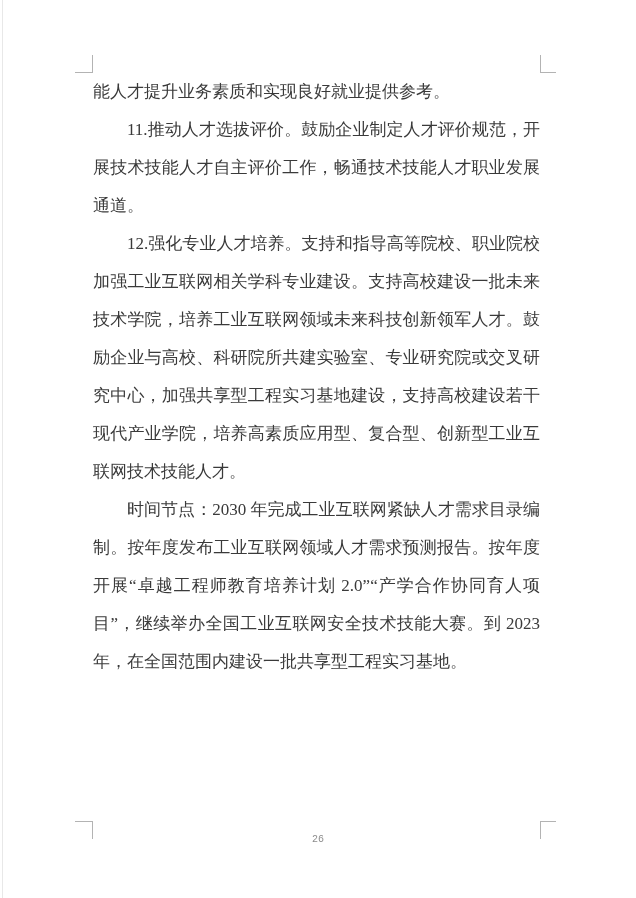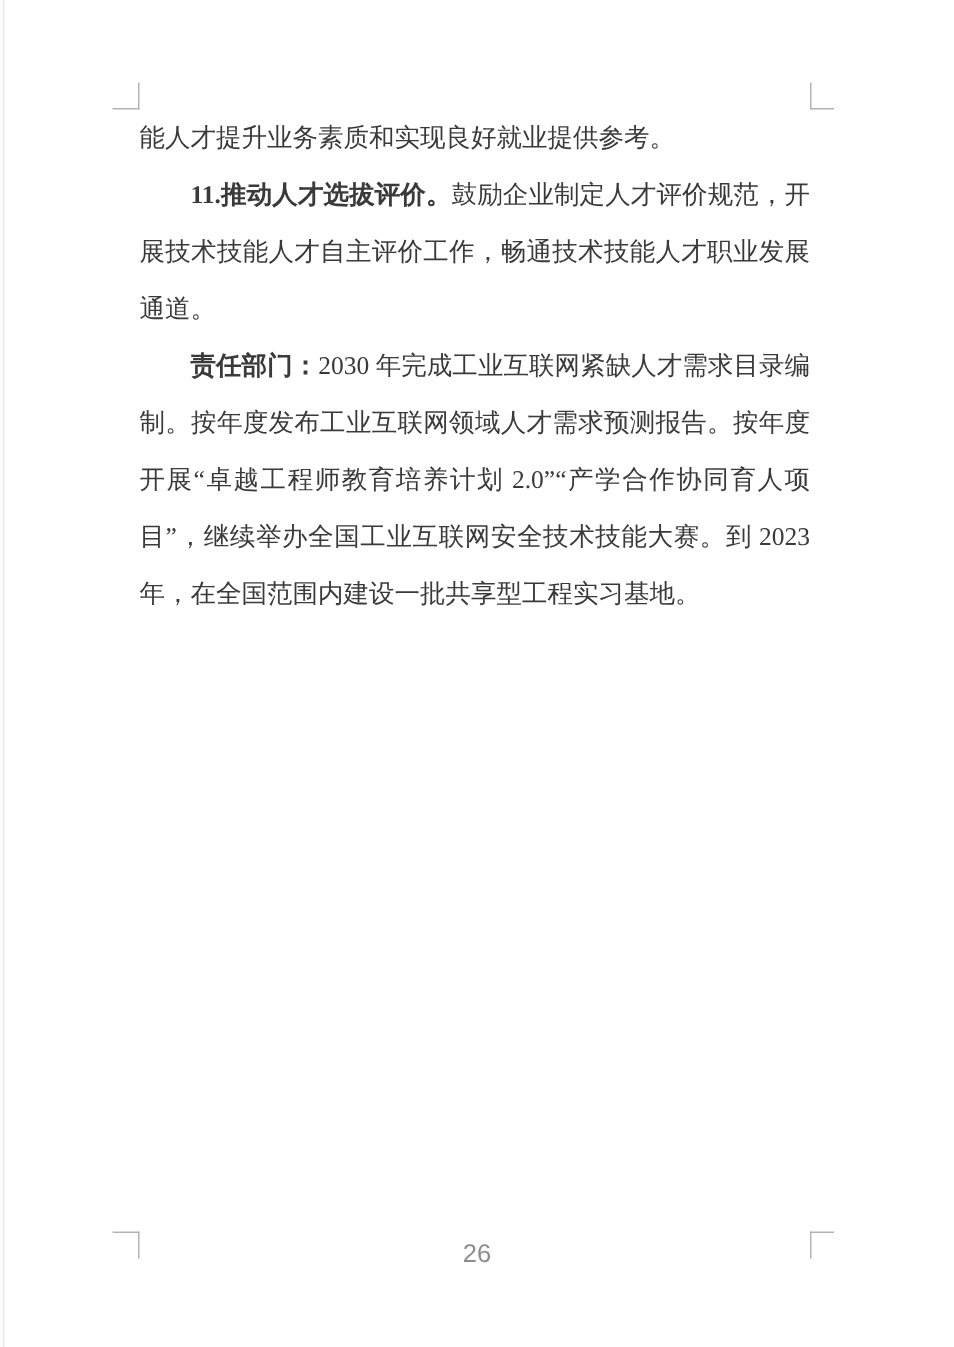--- a/index.html
+++ b/index.html
@@ -51,48 +51,49 @@
     margin: 0;
     font-size: 17px;
     line-height: 38px;
     color: var(--text-color);
     text-align: justify;
     text-justify: inter-character;
     word-break: break-all;
     font-family: "Liberation Serif", "DejaVu Serif", serif;
   }
   .para.indent { text-indent: 34px; }
-  .para .bold { font-weight: bold; }
+  .para .bold { font-weight: normal; }
 
   .page-footer {
     position: absolute;
     left: 0; top: 828px; width: 636px;
     text-align: center;
   }
   .page-number {
     display: inline-block;
-    font-size: 17px;
+    font-size: 10px;
     line-height: 14px;
     color: var(--page-number-color);
-    font-family: Liberation Sans, sans-serif;
+    font-family: Liberation Mono, monospace;
   }
 </style>
 </head>
 <body>
 
 <div class="page">
   <div class="page-edge-left"></div>
 
   <div class="boundary-mark mark-tl"></div>
   <div class="boundary-mark mark-tr"></div>
   <div class="boundary-mark mark-bl"></div>
   <div class="boundary-mark mark-br"></div>
 
   <div class="content">
       <p class="para"><span>能人才提升业务素质和实现良好就业提供参考。</span></p>
       <p class="para indent"><span class="bold">11.推动人才选拔评价。</span><span>鼓励企业制定人才评价规范，开展技术技能人才自主评价工作，畅通技术技能人才职业发展通道。</span></p>
-      <p class="para indent"><span class="bold">责任部门：</span><span>2030 年完成工业互联网紧缺人才需求目录编制。按年度发布工业互联网领域人才需求预测报告。按年度开展“卓越工程师教育培养计划 2.0”“产学合作协同育人项目”，继续举办全国工业互联网安全技术技能大赛。到 2023 年，在全国范围内建设一批共享型工程实习基地。</span></p>
+      <p class="para indent"><span class="bold">12.强化专业人才培养。</span><span>支持和指导高等院校、职业院校加强工业互联网相关学科专业建设。支持高校建设一批未来技术学院，培养工业互联网领域未来科技创新领军人才。鼓励企业与高校、科研院所共建实验室、专业研究院或交叉研究中心，加强共享型工程实习基地建设，支持高校建设若干现代产业学院，培养高素质应用型、复合型、创新型工业互联网技术技能人才。</span></p>
+      <p class="para indent"><span class="bold">时间节点：</span><span>2030 年完成工业互联网紧缺人才需求目录编制。按年度发布工业互联网领域人才需求预测报告。按年度开展“卓越工程师教育培养计划 2.0”“产学合作协同育人项目”，继续举办全国工业互联网安全技术技能大赛。到 2023 年，在全国范围内建设一批共享型工程实习基地。</span></p>
     </div>
 
   <div class="page-footer">
     <span class="page-number">26</span>
   </div>
 </div>
 
 </body></html>

